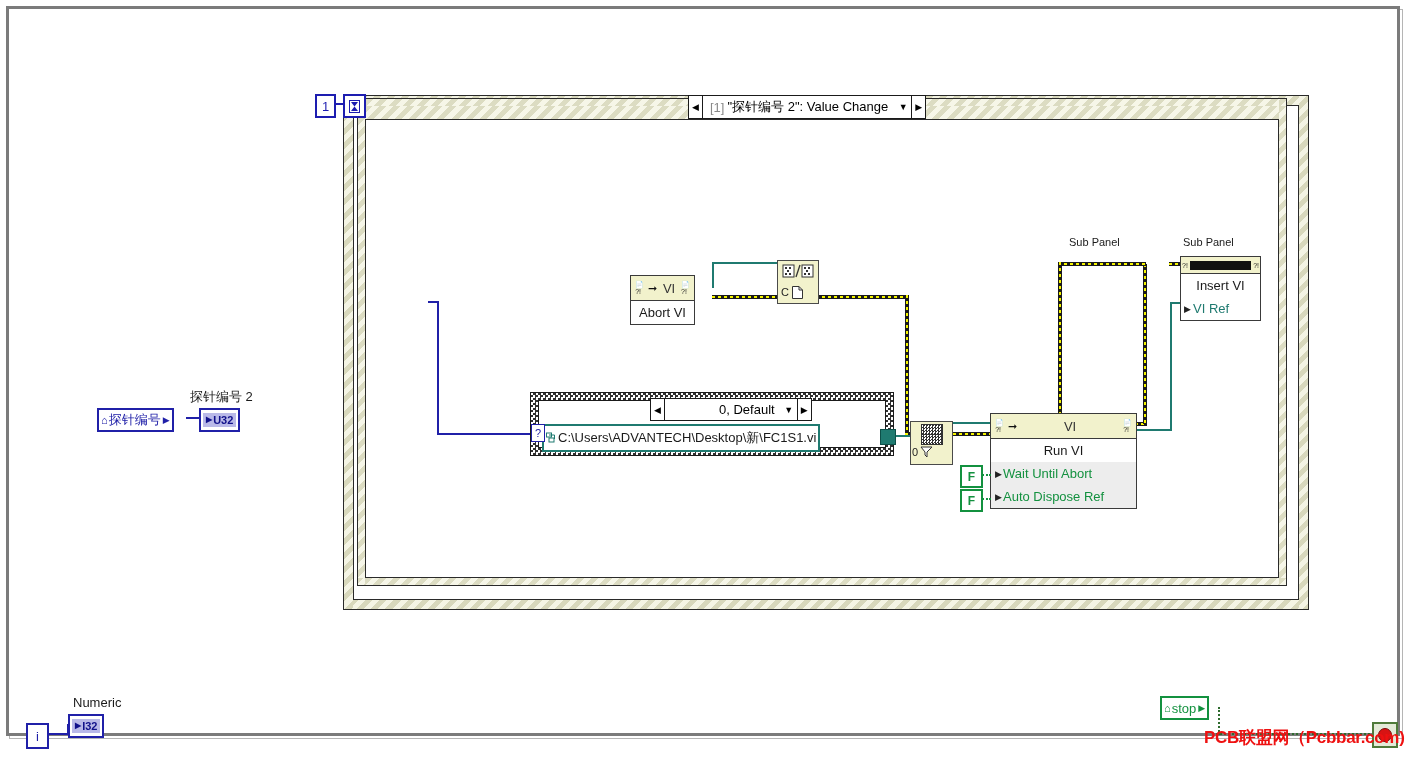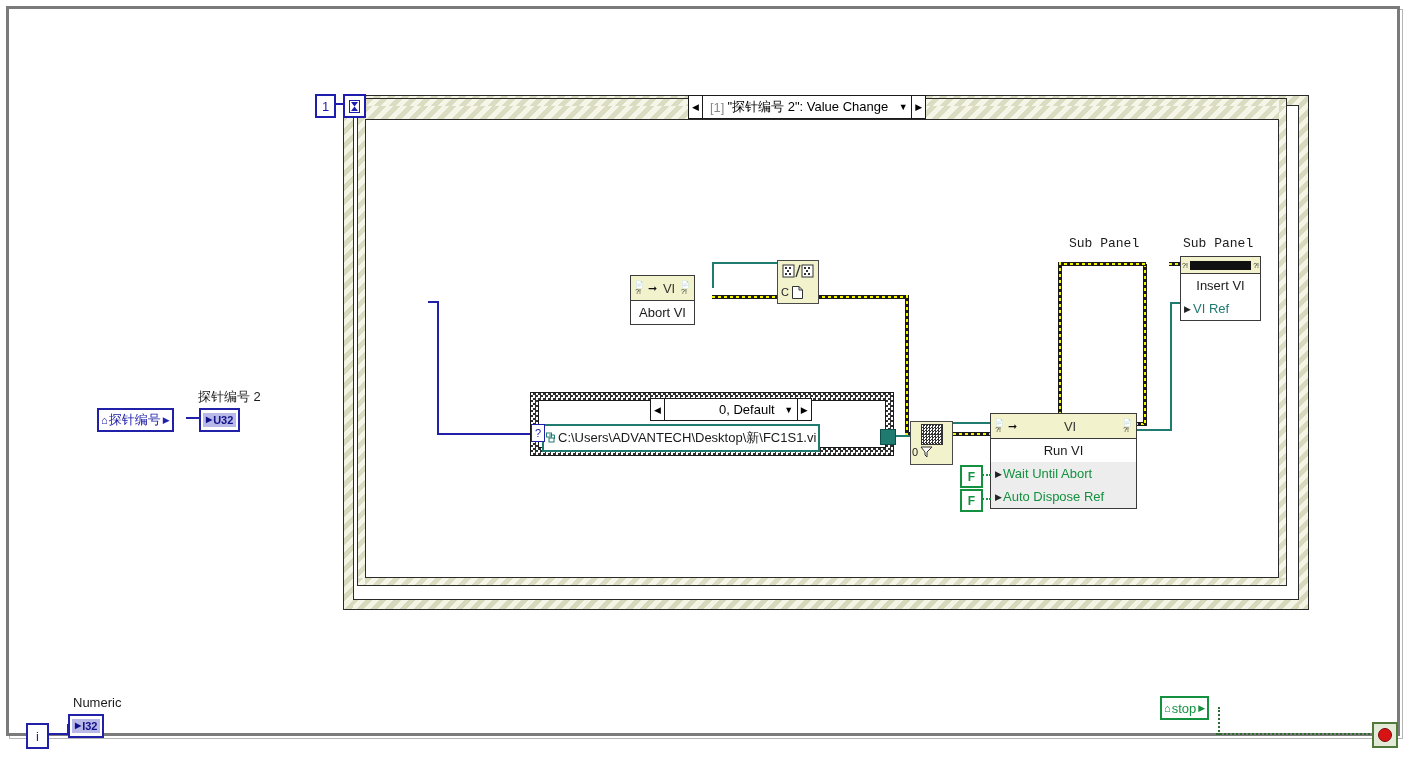--- a/index.html
+++ b/index.html
@@ -397,25 +397,24 @@
     position: absolute;
     height: 2px;
     background: transparent;
     border-top: 2px dotted #13913f;
     z-index: 5;
   }
 
   
   .subpanel-label {
     position: absolute;
-    font-size: 13px;
+    font-size: 11px;
     color: #1a1a1a;
     z-index: 6;
     white-space: nowrap;
-    font-family: Liberation Mono, monospace;
   }
   .node-subpanel {
     position: absolute;
     z-index: 5;
     border: 1px solid #3a3a3a;
     background: #ffffff;
   }
   .subpanel-head {
     height: 16px;
     background: #f2f2cc;
@@ -717,21 +716,21 @@
   <div class="w ref-h" style="left:1135px; top:422px; width:12px;"></div>
   <div class="w ref-v" style="left:1143px; top:264px; height:160px;"></div>
   <div class="w ref-h" style="left:1058px; top:262px; width:88px;"></div>
   <div class="w ref-v" style="left:1058px; top:262px; height:235px;"></div>
   <div class="w ref-h" style="left:1169px; top:262px; width:14px;"></div>
 
   <div class="w teal-h" style="left:1170px; top:302px; width:14px;"></div>
   <div class="w teal-v" style="left:1170px; top:302px; height:128px;"></div>
   <div class="w teal-h" style="left:1135px; top:429px; width:37px;"></div>
 
-  <div class="term-label" style="left:198px; top:388px;">探针编号 2</div>
+  <div class="term-label" style="left:190px; top:388px;">探针编号 2</div>
   <div class="ctrl-term" style="left:97px; top:408px;">
     <span class="home-glyph">⌂</span>
     <span>探针编号</span>
     <span class="tri">▶</span>
   </div>
   <div class="w" style="left:186px; top:417px; width:14px; height:2px; background:#2020a8;"></div>
   <div class="type-term" style="left:199px; top:408px;">
     <span class="inner">
       <span class="tri">▶</span>
       <span>U32</span>
@@ -753,14 +752,15 @@
     <span class="home-glyph">⌂</span>
     <span>stop</span>
     <span class="tri">▶</span>
   </div>
   <div class="stop-wire" style="left:1216px; top:733px; width:158px;"></div>
   <div class="stop-wire-v" style="left:1218px; top:707px; height:28px;"></div>
   <div class="stop-term" style="left:1372px; top:722px;">
     <span class="dot"></span>
   </div>
 
+  <div class="watermark">PCB联盟网（Pcbbar.com)</div>
 
 </div>
 
 </body></html>

